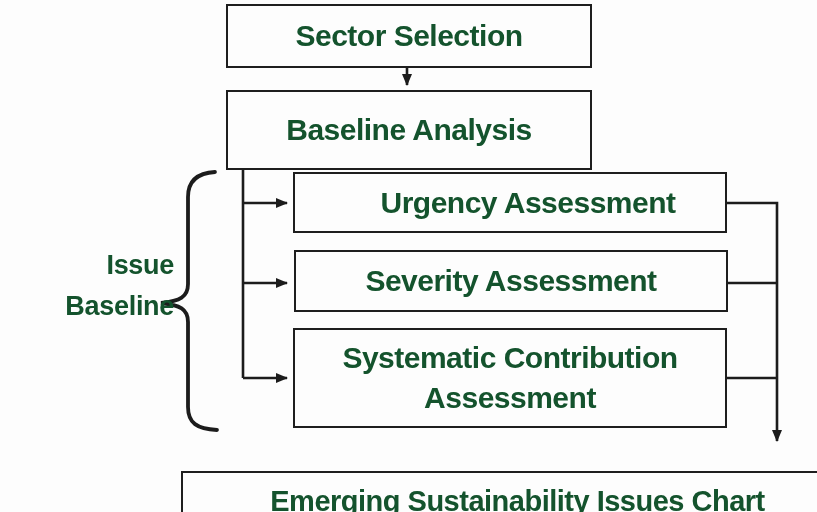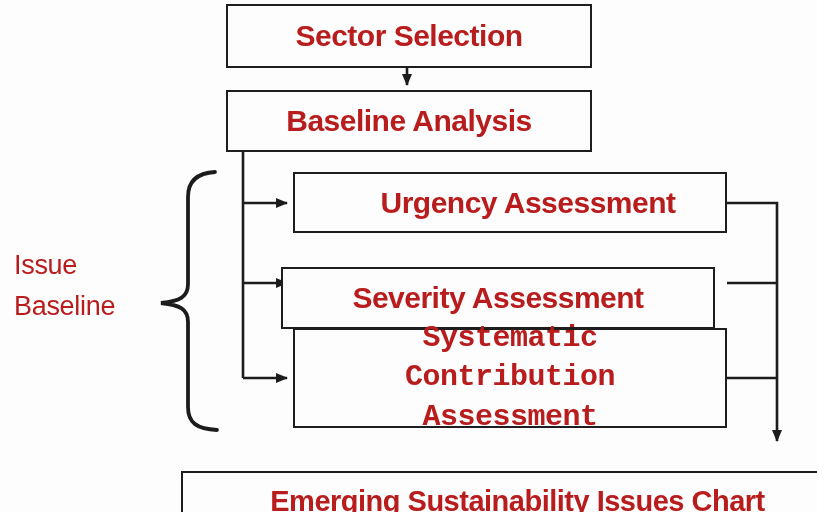--- a/index.html
+++ b/index.html
@@ -6,21 +6,21 @@
     margin: 0;
     padding: 0;
     background: #ffffff;
   }
   .stage {
     position: relative;
     width: 817px;
     height: 512px;
     background: #fdfdfd;
     font-family: "Liberation Sans", "DejaVu Sans", sans-serif;
-    color: #b91c1c;
+    color: #14532d;
     overflow: hidden;
   }
   svg.wires {
     position: absolute;
     left: 0; top: 0;
     width: 817px; height: 512px;
   }
   .ln {
     fill: none;
     stroke: #1c1c1c;
@@ -40,31 +40,31 @@
     display: flex;
     align-items: center;
     justify-content: center;
     text-align: center;
     font-weight: bold;
     font-size: 30px;
     letter-spacing: -0.5px;
     line-height: 1.32;
   }
   .n-sector     { left: 226px; top: 4px;   width: 366px; height: 64px; }
-  .n-baseline   { left: 226px; top: 90px;  width: 366px; height: 62px; }
+  .n-baseline   { left: 226px; top: 90px;  width: 366px; height: 80px; }
   .n-urgency    { left: 293px; top: 172px; width: 434px; height: 61px; padding-left: 36px; }
-  .n-severity   { left: 281px; top: 250px; width: 434px; height: 62px; margin-top: 17px; }
-  .n-systematic { left: 293px; top: 328px; width: 434px; height: 100px; padding: 0 14px; font-family: Liberation Mono, monospace; }
+  .n-severity   { left: 294px; top: 250px; width: 434px; height: 62px; }
+  .n-systematic { left: 293px; top: 328px; width: 434px; height: 100px; padding: 0 14px; }
   .n-output     { left: 181px; top: 471px; width: 673px; height: 60px; font-size: 29px; }
   .side-label {
     position: absolute;
     left: 14px; top: 245px;
     width: 160px;
-    text-align: left;
-    font-weight: normal;
+    text-align: right;
+    font-weight: bold;
     font-size: 27px;
     letter-spacing: -0.3px;
     line-height: 41px;
   }
   .side-label span { display: block; }
 </style>
 </head>
 <body>
 
 <div class="stage">

